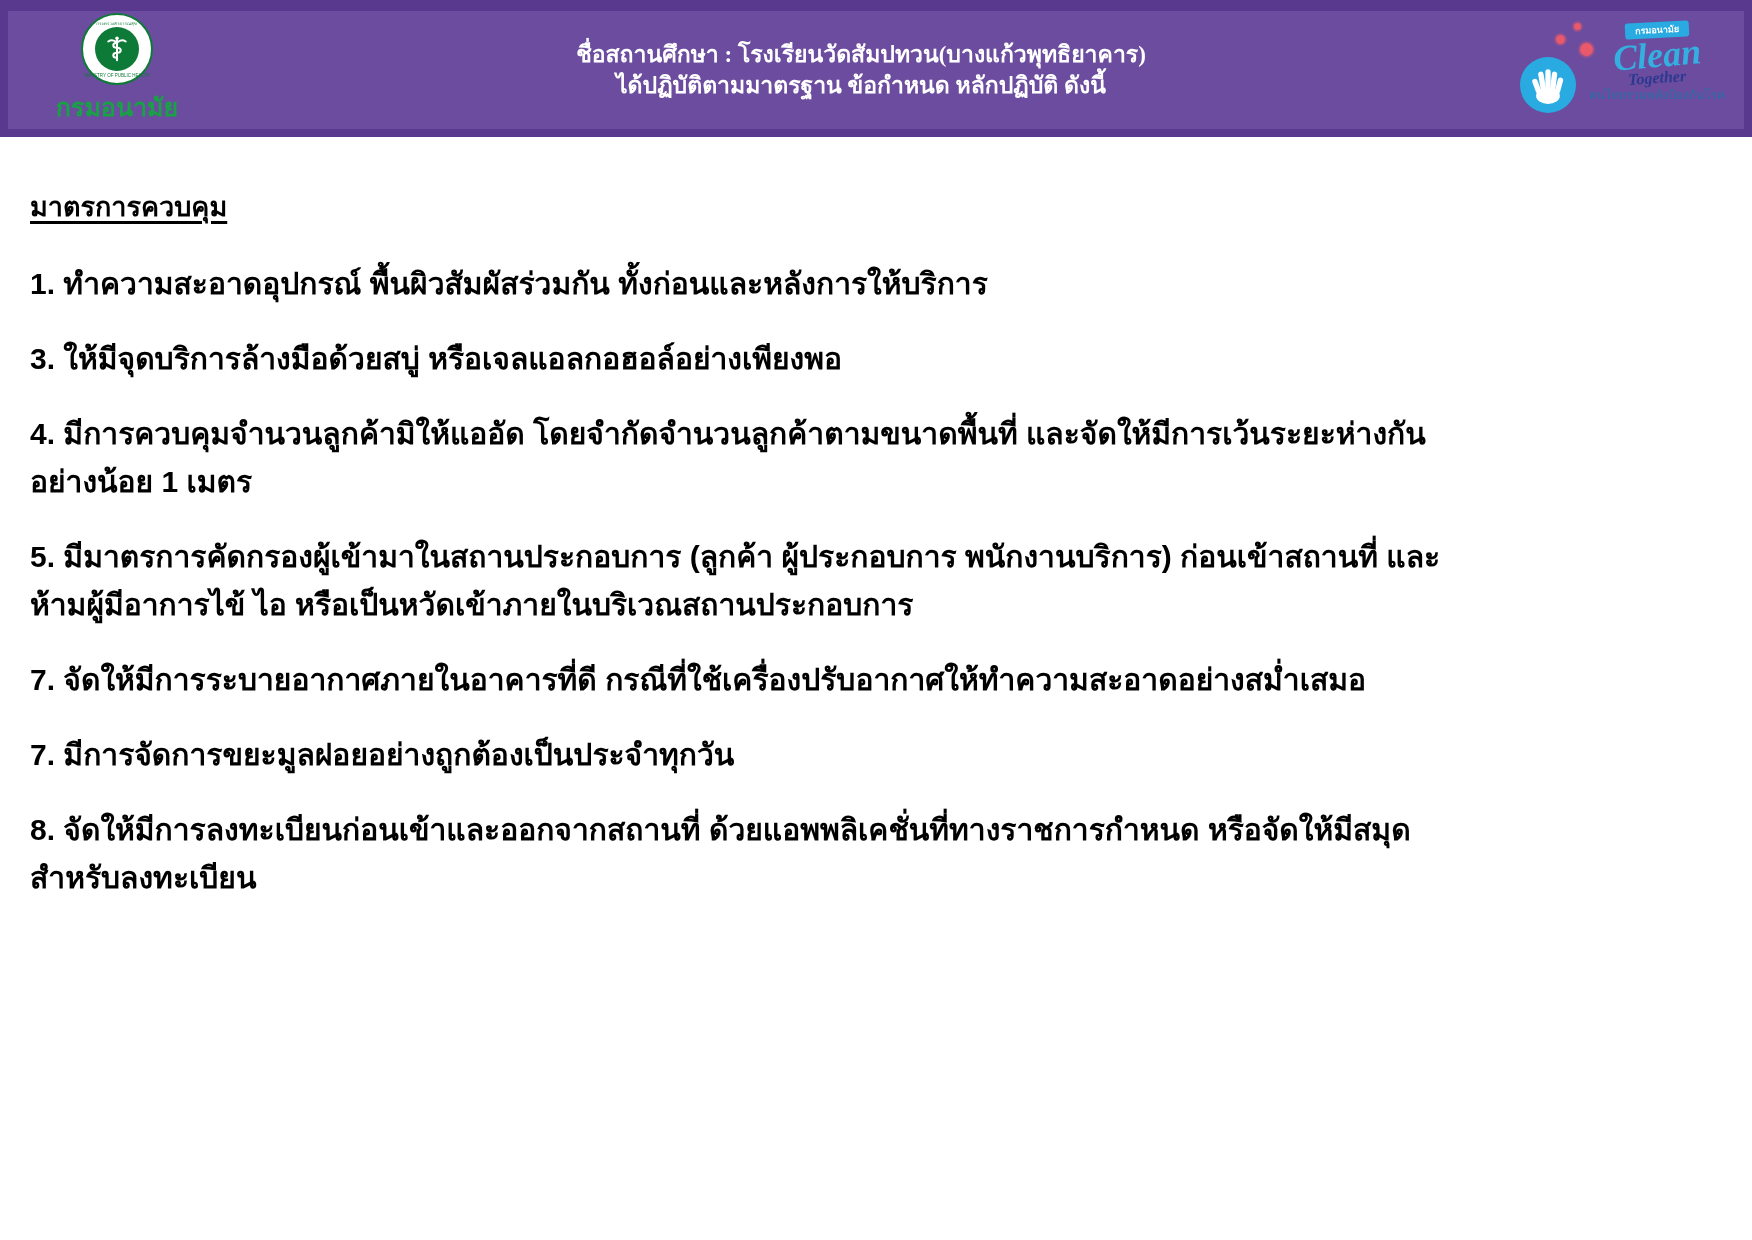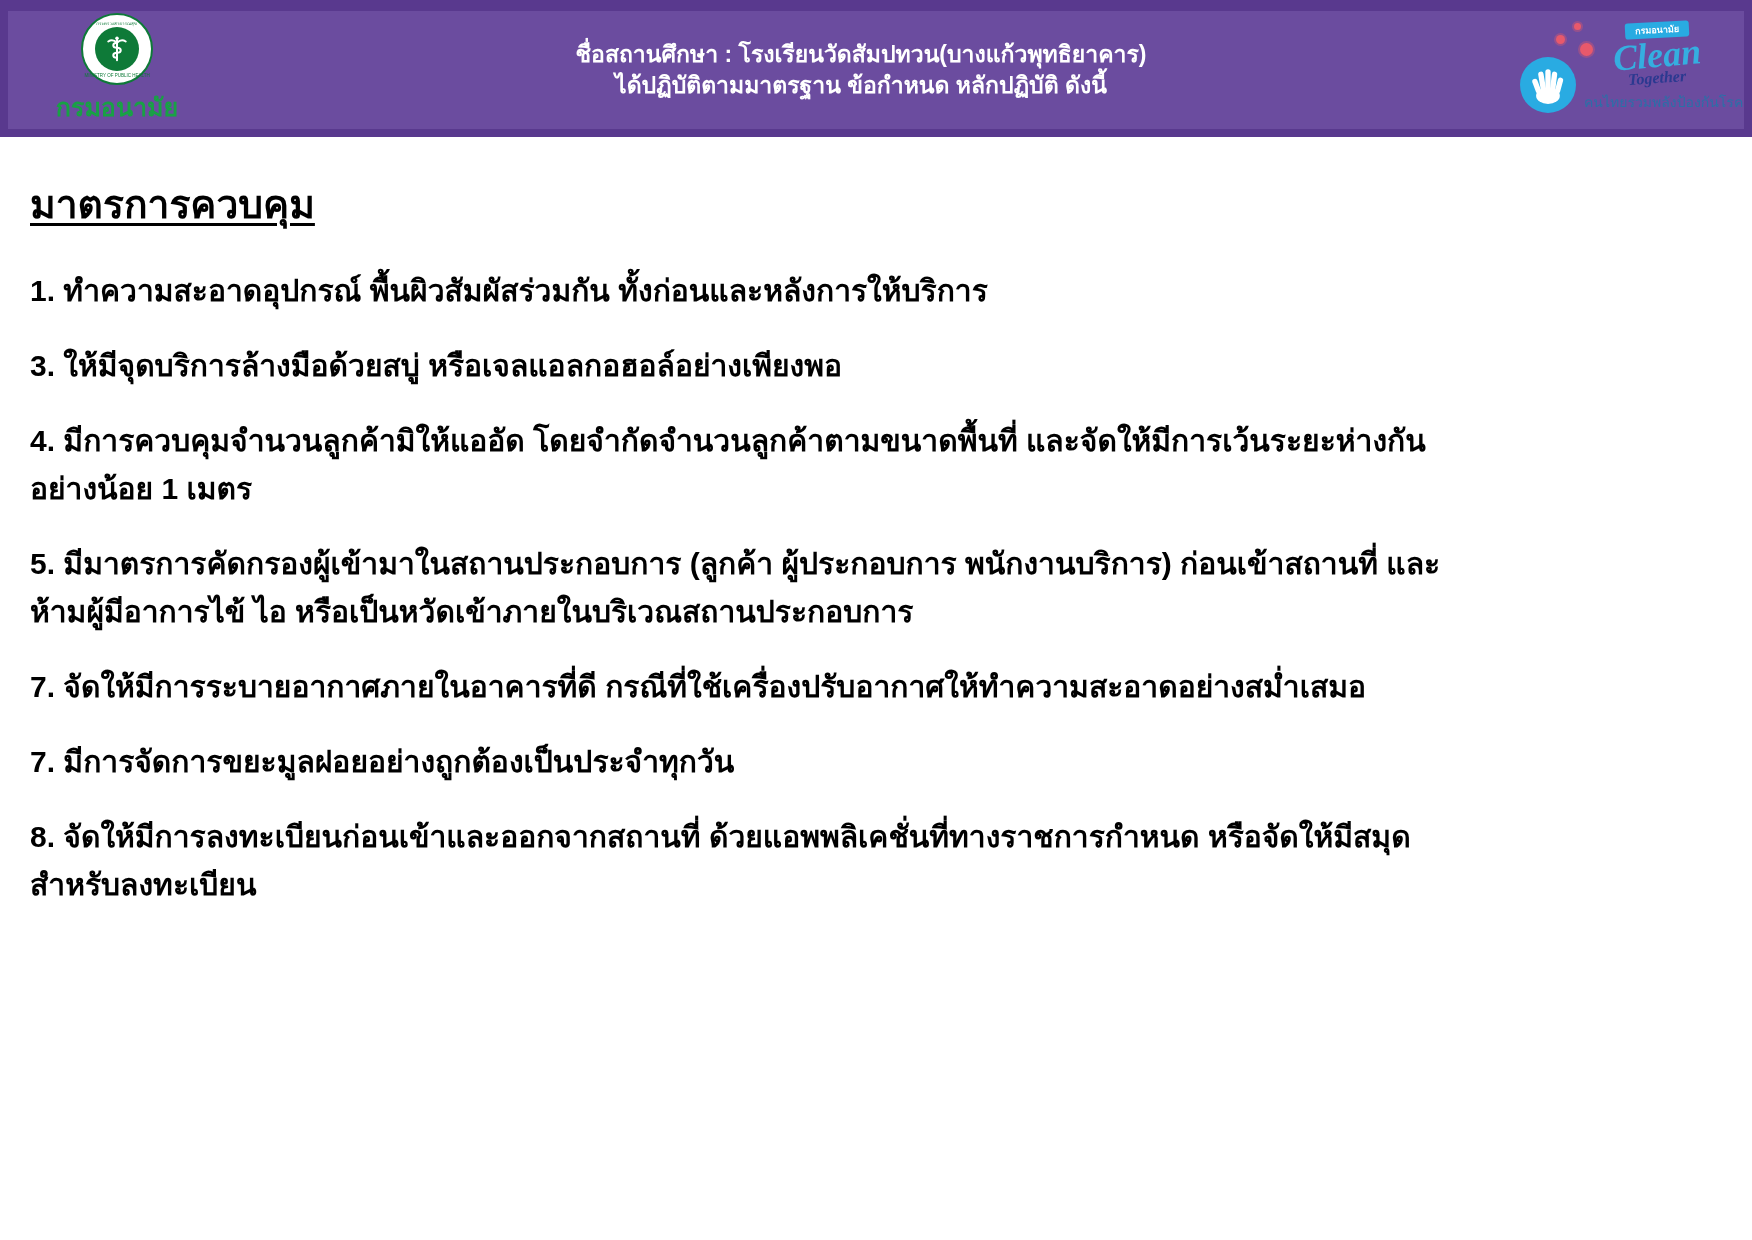--- a/index.html
+++ b/index.html
@@ -18,21 +18,21 @@
   .seal{
     width:72px;height:72px;border-radius:50%;background:#ffffff;border:2px solid #0E7A38;
     display:flex;flex-direction:column;align-items:center;justify-content:center;box-sizing:border-box;
   }
   .seal-ring-text{font-size:5px;color:#0E7A38;line-height:6px;white-space:nowrap;transform:scale(.9);}
   .seal-core{
     width:44px;height:44px;border-radius:50%;background:#0E7A38;
     display:flex;align-items:center;justify-content:center;margin:1px 0;
   }
   .dept-name{color:#18A145;font-weight:bold;font-size:25px;margin-top:2px;}
-  .header-text{flex:1;text-align:center;color:#ffffff;font-weight:bold;font-size:23px;line-height:31px;padding-right:10px;}
+  .header-text{flex:1;text-align:center;color:#ffffff;font-weight:bold;font-size:23px;line-height:31px;padding-right:10px;font-family:Liberation Serif, serif;}
   .logos-right{display:flex;align-items:center;gap:26px;padding-right:14px;}
   
   .clean-together{position:relative;width:210px;height:106px;}
   .hand-circle{
     position:absolute;left:0;top:40px;width:56px;height:56px;border-radius:50%;
     background:#29ABE2;display:flex;align-items:center;justify-content:center;
   }
   .virus-dot{position:absolute;border-radius:50%;background:#E8596B;box-shadow:0 0 0 2px rgba(232,89,107,.35);}
   .vd1{left:36px;top:18px;width:9px;height:9px;}
   .vd2{left:54px;top:6px;width:7px;height:7px;}
@@ -44,21 +44,21 @@
   }
   .ct-main{
     font-family:"Liberation Serif","DejaVu Serif",serif;
     font-size:36px;font-style:italic;font-weight:bold;color:#35AEE0;line-height:34px;transform:rotate(-5deg);
   }
   .ct-sub{
     font-family:"Liberation Serif","DejaVu Serif",serif;
     font-size:16px;font-style:italic;font-weight:bold;color:#2B3990;line-height:15px;
     margin-top:-2px;transform:rotate(-4deg);
   }
-  .ct-tagline{font-size:14px;color:#2B6FA8;margin-top:6px;white-space:nowrap;}
+  .ct-tagline{font-size:12px;color:#2B6FA8;white-space:nowrap;}
   
   .doh-badge{position:relative;width:92px;height:103px;}
   .shield-outer{
     position:absolute;inset:0;background:#413E63;
     clip-path:polygon(5% 0,95% 0,100% 5%,100% 67%,50% 100%,0 67%,0 5%);
   }
   .shield-inner{
     position:absolute;inset:4px;background:#F6D321;
     clip-path:polygon(5% 0,95% 0,100% 5%,100% 67%,50% 100%,0 67%,0 5%);
     display:flex;justify-content:center;
@@ -76,21 +76,21 @@
     position:absolute;left:-4px;right:-4px;top:63px;background:#C0202E;
     border:1px solid #8F1622;text-align:center;padding:2px 0 1px;
   }
   .ribbon-title{color:#ffffff;font-weight:bold;font-size:10px;line-height:11px;white-space:nowrap;}
   .ribbon-sub{
     color:#F7D9A0;font-size:5px;line-height:7px;background:#8F1622;margin:1px 2px 0;white-space:nowrap;overflow:hidden;
   }
   
   .content{padding:36px 30px 0 30px;color:#000000;}
   .heading{
-    font-size:39px;font-weight:bold;margin:0 0 32px 0;
+    font-size:27px;font-weight:bold;margin:12px 0 32px 0;
     text-decoration:underline;text-decoration-thickness:3px;text-underline-offset:5px;
   }
   .item{
     font-size:30px;font-weight:bold;line-height:48px;margin:0 0 27px 0;
     white-space:pre-line;max-width:1692px;
   }
 </style>
 </head>
 <body>
 

